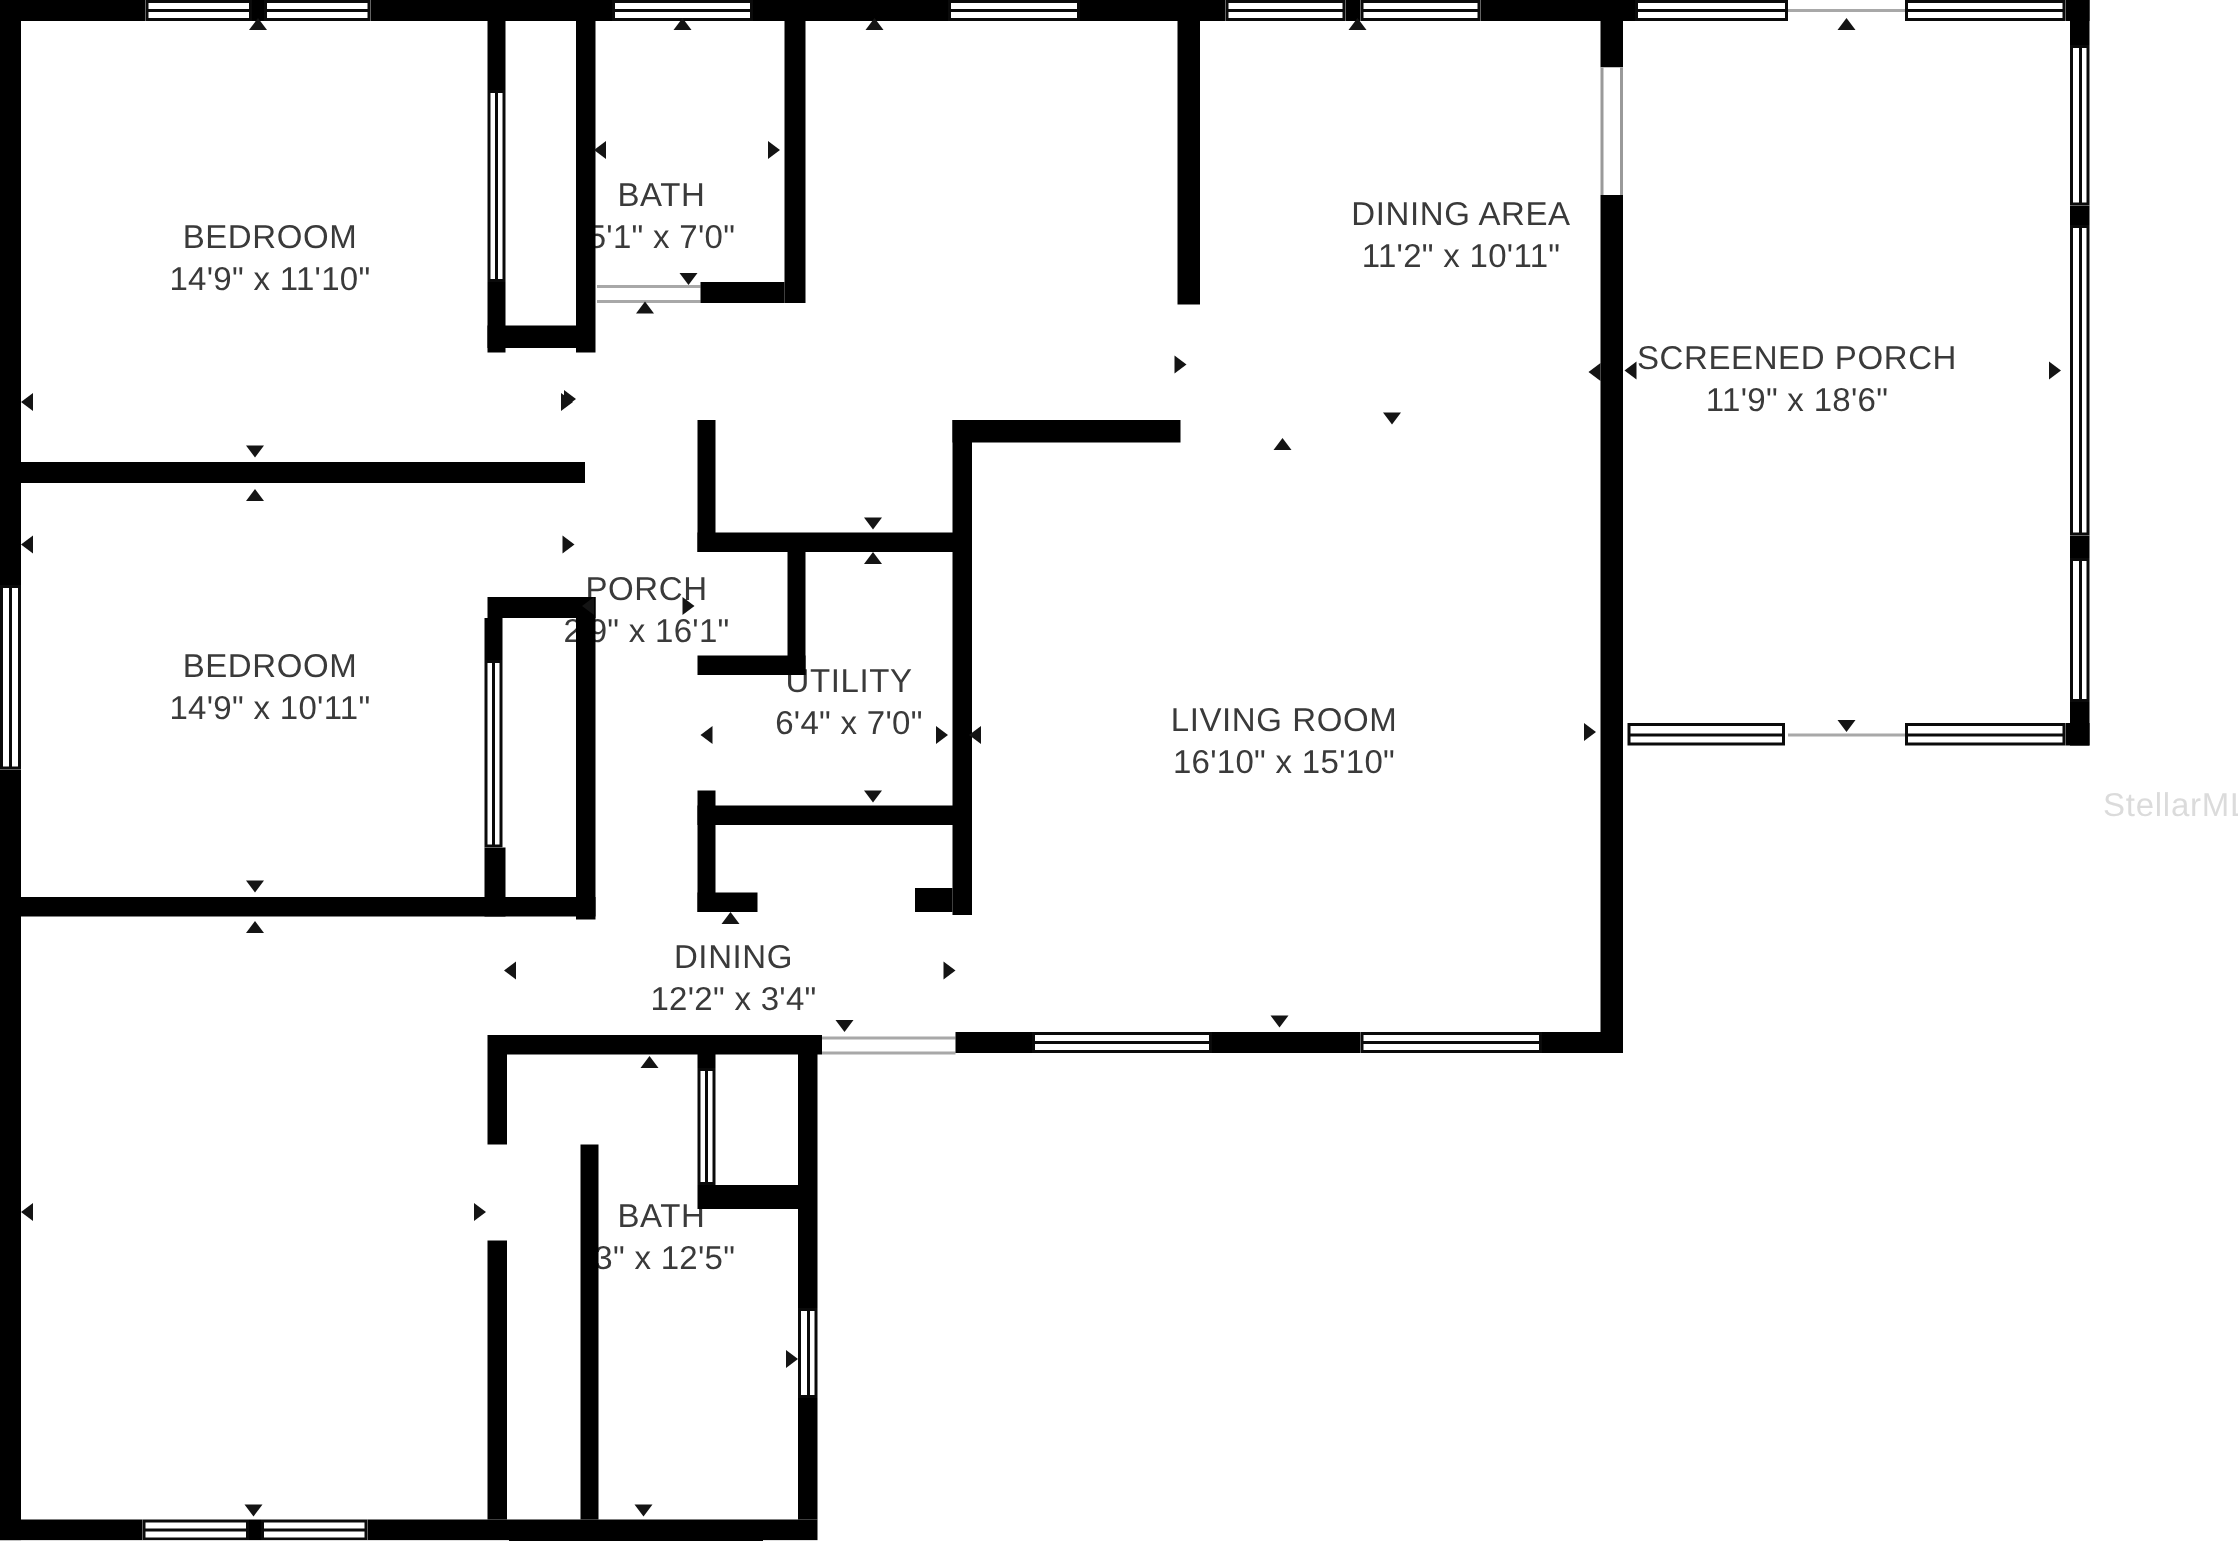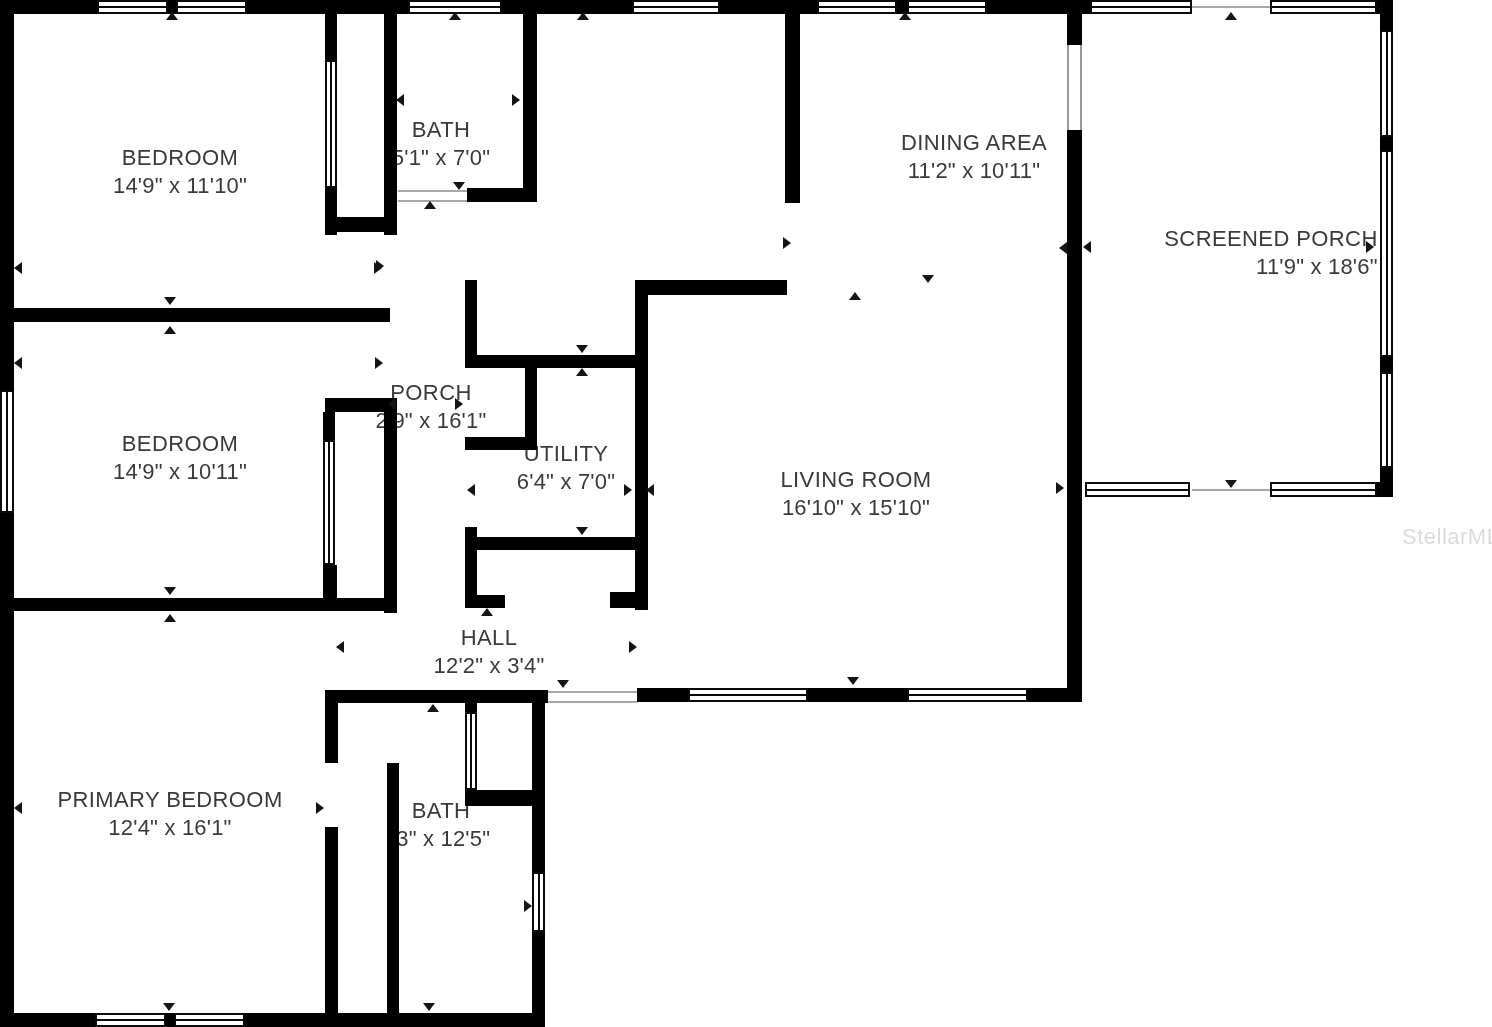--- a/index.html
+++ b/index.html
@@ -165,45 +165,41 @@
       <div class="room-dims">14'9" x 11'10"</div>
     </div>
     <div class="room-label" style="left: 441px; top: 144px;">
       <div class="room-name">BATH</div>
       <div class="room-dims">5'1" x 7'0"</div>
     </div>
     <div class="room-label" style="left: 974px; top: 157px;">
       <div class="room-name">DINING AREA</div>
       <div class="room-dims">11'2" x 10'11"</div>
     </div>
-    <div class="room-label" style="left: 1271px; top: 253px; text-align: right;">
+    <div class="room-label" style="left: 1198px; top: 253px;">
       <div class="room-name">SCREENED PORCH</div>
       <div class="room-dims">11'9" x 18'6"</div>
     </div>
     <div class="room-label" style="left: 180px; top: 458px;">
       <div class="room-name">BEDROOM</div>
       <div class="room-dims">14'9" x 10'11"</div>
     </div>
     <div class="room-label" style="left: 431px; top: 407px;">
       <div class="room-name">PORCH</div>
       <div class="room-dims">2'9" x 16'1"</div>
     </div>
     <div class="room-label" style="left: 566px; top: 468px;">
       <div class="room-name">UTILITY</div>
       <div class="room-dims">6'4" x 7'0"</div>
     </div>
     <div class="room-label" style="left: 856px; top: 494px;">
       <div class="room-name">LIVING ROOM</div>
       <div class="room-dims">16'10" x 15'10"</div>
     </div>
     <div class="room-label" style="left: 489px; top: 652px;">
-      <div class="room-name">HALL</div>
+      <div class="room-name">DINING</div>
       <div class="room-dims">12'2" x 3'4"</div>
-    </div>
-    <div class="room-label" style="left: 170px; top: 814px;">
-      <div class="room-name">PRIMARY BEDROOM</div>
-      <div class="room-dims">12'4" x 16'1"</div>
     </div>
     <div class="room-label" style="left: 441px; top: 825px;">
       <div class="room-name">BATH</div>
       <div class="room-dims">'3" x 12'5"</div>
     </div>
   </div>
 
 </body></html>

